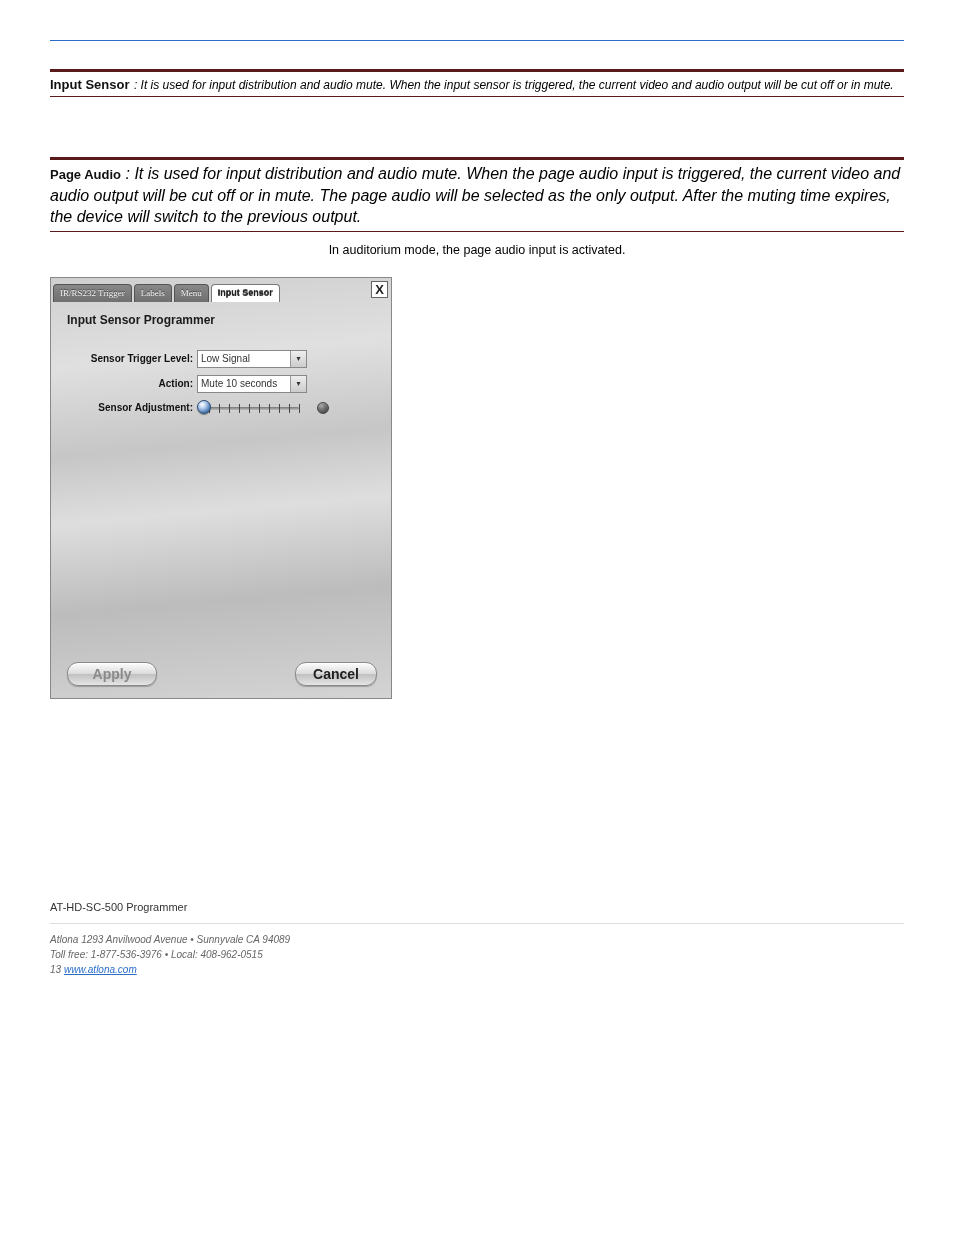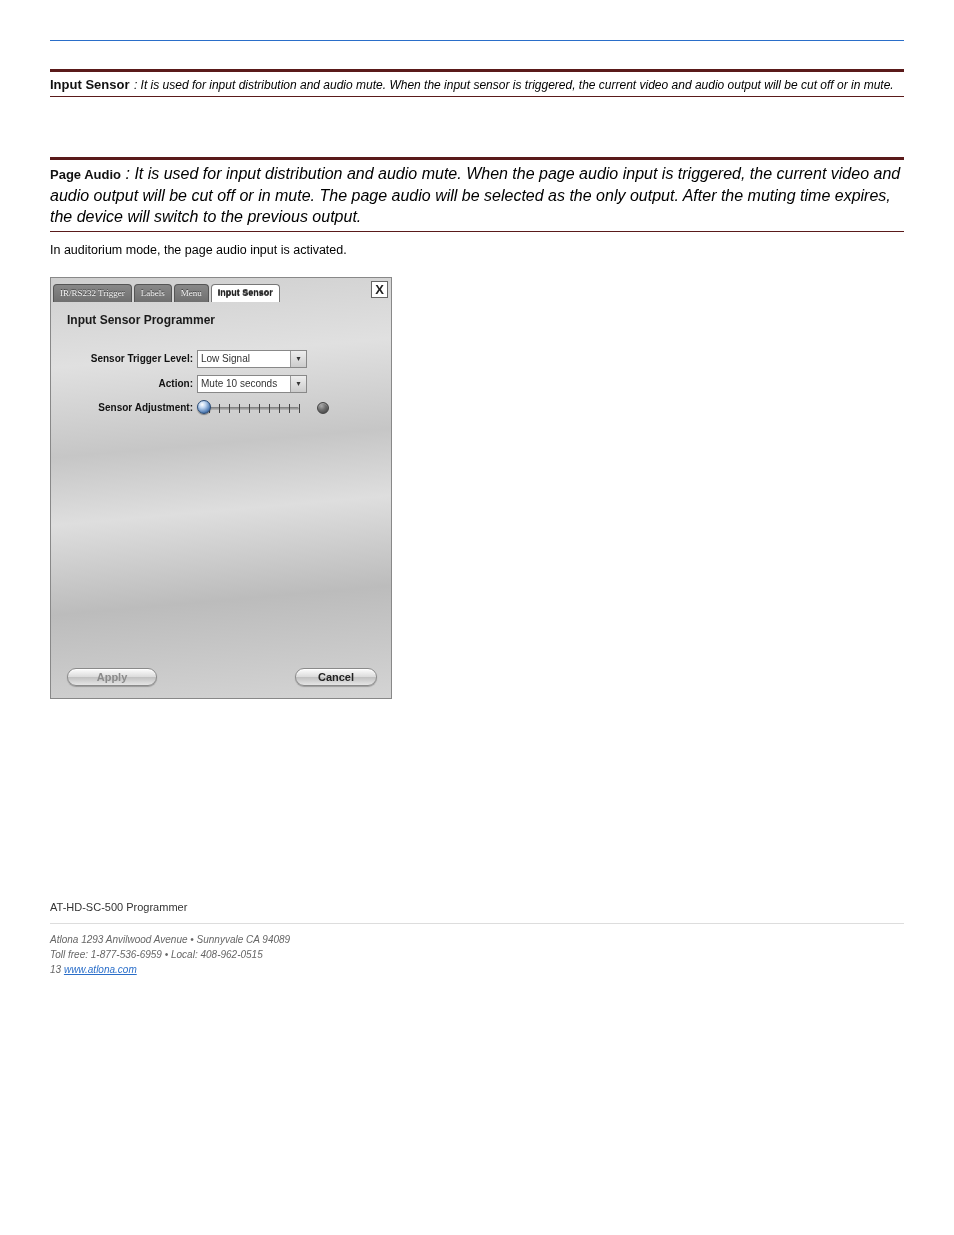--- a/index.html
+++ b/index.html
@@ -9,21 +9,21 @@
   .blue-rule { border: none; border-top: 1.5px solid #2a6ec9; margin: 0 0 28px 0; }
   .maroon-top { border: none; border-top: 3px solid #5a1a1a; }
   .maroon-bot { border: none; border-top: 1.5px solid #5a1a1a; }
   .maroon-band { margin-bottom: 10px; }
   .maroon-band .inner { padding: 3px 0; }
 
   .sec-title { font-size: 13px; font-weight: bold; color: #111; }
   .italic { font-style: italic; }
 
   .body-text { font-size: 12.5px; color: #000; line-height: 1.35; }
-  .para { margin-top: 10px; }
+  .para { margin-top: 10px; text-align: center; }
 
   .screenshot {
     position: relative;
     width: 342px; height: 422px;
     margin-top: 18px;
     background: linear-gradient(175deg,#cfcfcf 0%,#e0e0e0 20%,#c6c6c6 40%,#dedede 55%,#bcbcbc 75%,#d4d4d4 100%);
     border: 1px solid #888;
   }
   .tabs { position: absolute; top: 2px; left: 2px; right: 2px; height: 22px; display:flex; align-items:flex-end; }
   .tab {
@@ -72,24 +72,24 @@
     border:1px solid #2a4a73;
     box-shadow: 0 1px 1px rgba(0,0,0,.4);
   }
   .led {
     width:12px; height:12px; border-radius:50%; margin-left:10px;
     background: radial-gradient(circle at 35% 30%, #aaa 0%, #6a6a6a 45%, #3a3a3a 100%);
     border:1px solid #444; box-shadow: inset 0 1px 1px rgba(255,255,255,.3);
   }
 
   .btn {
-    position:absolute; height:18px; border-radius:11px;
+    position:absolute; height:24px; border-radius:11px;
     background: linear-gradient(#fdfdfd,#dcdcdc 48%,#c1c1c1 52%,#e5e5e5);
     border:1px solid #8a8a8a; box-shadow: 0 1px 1px rgba(0,0,0,.25), inset 0 1px 0 rgba(255,255,255,.9);
-    font-size:11px; font-weight:bold; color:#444;
+    font-size:14px; font-weight:bold; color:#444;
     display:flex; align-items:center; justify-content:center;margin-top:48px;
   }
   .btn.apply { left:16px; bottom:12px; width:90px; color:#8a8a8a; }
   .btn.cancel { right:14px; bottom:12px; width:82px; color:#222; }
 
   .footer {
     margin-top: 200px;
     font-size: 10px; color:#666; font-style: italic;
     line-height: 1.5;
   }
@@ -185,17 +185,17 @@
       </div>
     <div class="btn cancel">
         <span>Cancel</span>
       </div>
   </div>
 
   <div class="footer">
     <div class="line1">AT-HD-SC-500 Programmer</div>
     <hr class="fhr">
     <div>Atlona 1293 Anvilwood Avenue • Sunnyvale CA 94089</div>
-    <div>Toll free: 1-877-536-6959 • Local: 408-962-0515</div>
+    <div>Toll free: 1-877-536-3976 • Local: 408-962-0515</div>
     <div>13 <a href="#">www.atlona.com</a></div>
   </div>
 
 </div>
 
 </body></html>

